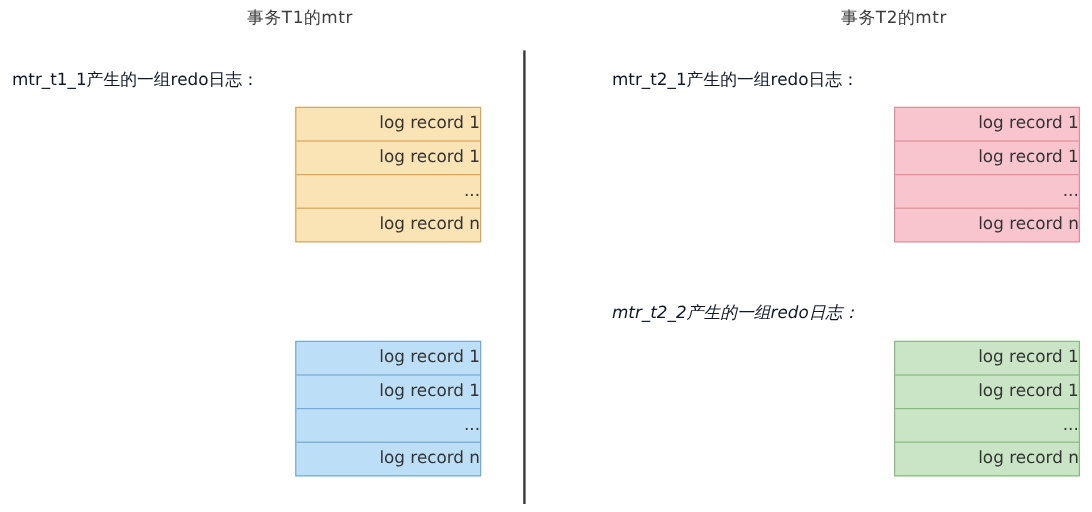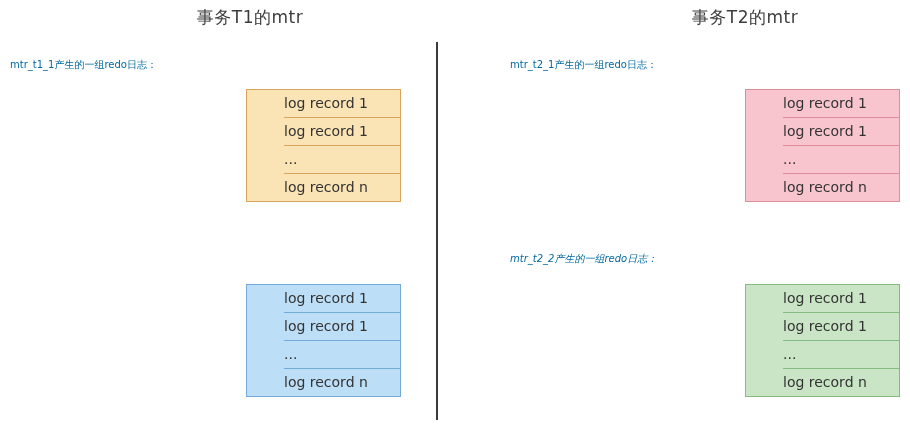--- a/index.html
+++ b/index.html
@@ -14,54 +14,53 @@
     background: #ffffff;
     font-family: "DejaVu Sans", "Liberation Sans", sans-serif;
     color: #333333;
     overflow: hidden;
   }
   .col-title {
     position: absolute;
     top: 6px;
     width: 440px;
     text-align: center;
-    font-size: 17px;
+    font-size: 14px;
     font-weight: 400;
     color: #3d3d3d;
     letter-spacing: 0.5px;
   }
   .col-title.left  { left: 30px; }
   .col-title.right { left: 525px; }
   .divider {
     position: absolute;
     left: 436px;
     top: 42px;
     width: 2px;
     height: 378px;
     background: #3a3a3a;
   }
   .group-label {
     position: absolute;
-    font-size: 10px;
-    color: #0369a1;
+    font-size: 14px;
+    color: #0f172a;
     white-space: nowrap;
   }
   .log-table {
     position: absolute;
     width: 153px;
     background: var(--fill, #eeeeee);
     border: 1px solid var(--border, #999999);
   }
   .log-row {
     height: 27px;
     line-height: 27px;
-    text-align: left;
+    text-align: right;
     font-size: 14px;
     color: #333333;
-    margin-left: 37px;
   }
   .log-row + .log-row {
     border-top: 1px solid var(--border, #999999);
   }
 </style>
 </head>
 <body>
 
 <div class="canvas">
 

